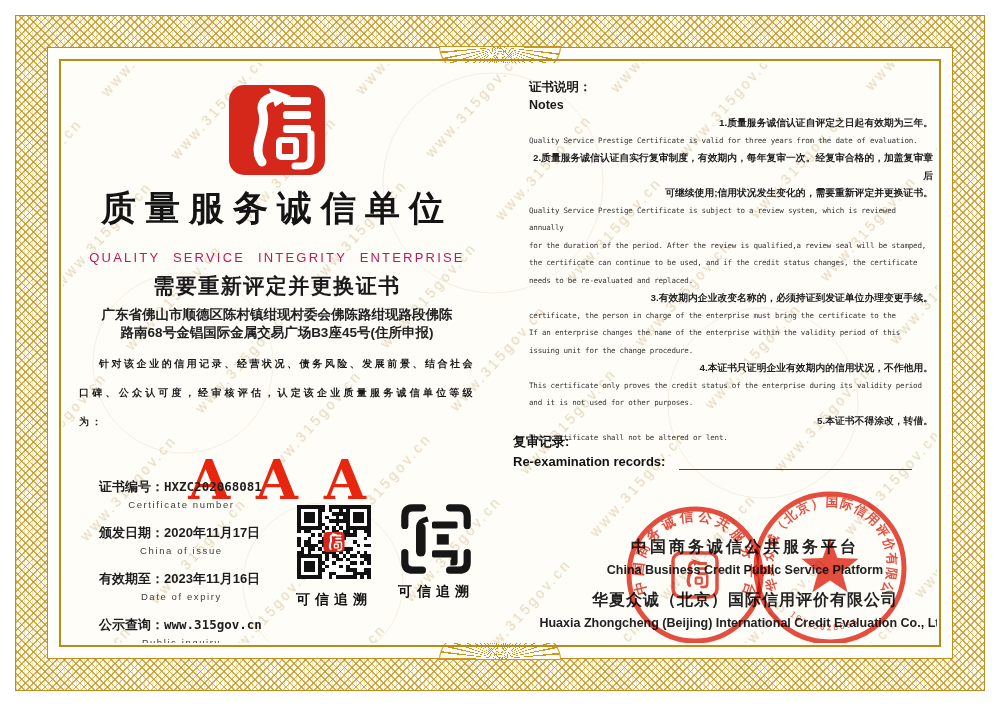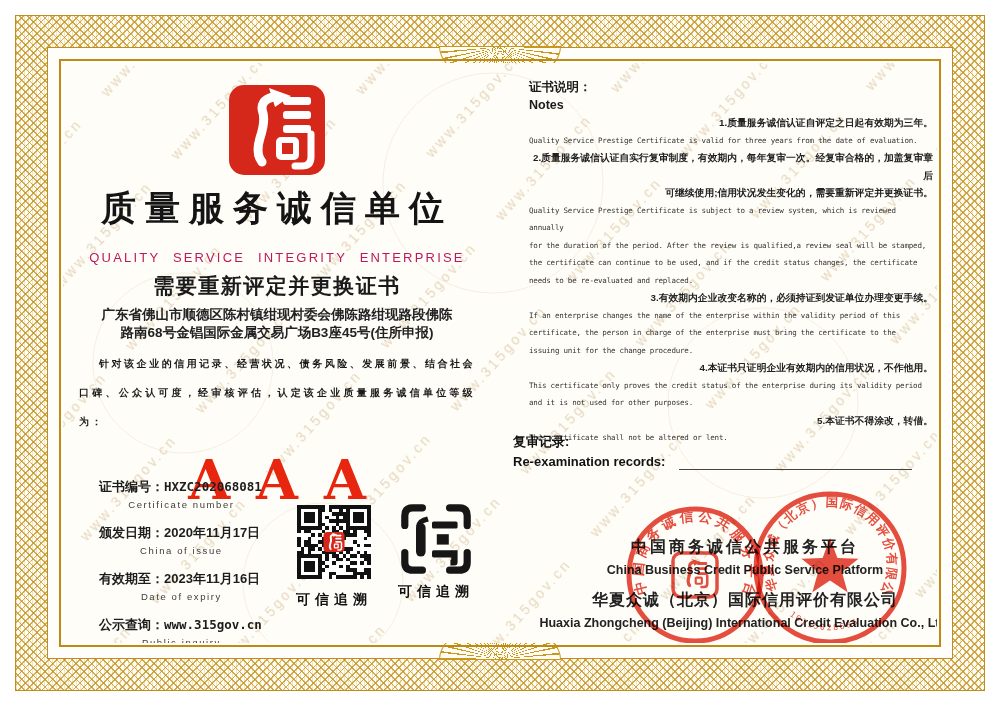--- a/index.html
+++ b/index.html
@@ -623,22 +623,22 @@
       <div class="notes-heading">Notes</div>
       <div class="note-zh">1.质量服务诚信认证自评定之日起有效期为三年。</div>
       <div class="note-en">Quality Service Prestige Certificate is valid for three years from the date of evaluation.</div>
       <div class="note-zh">2.质量服务诚信认证自实行复审制度，有效期内，每年复审一次。经复审合格的，加盖复审章后</div>
       <div class="note-zh">可继续使用;信用状况发生变化的，需要重新评定并更换证书。</div>
       <div class="note-en">Quality Service Prestige Certificate is subject to a review system, which is reviewed annually</div>
       <div class="note-en">for the duration of the period. After the review is qualified,a review seal will be stamped,</div>
       <div class="note-en">the certificate can continue to be used, and if the credit status changes, the certificate</div>
       <div class="note-en">needs to be re-evaluated and replaced.</div>
       <div class="note-zh">3.有效期内企业改变名称的，必须持证到发证单位办理变更手续。</div>
+      <div class="note-en">certificate, the person in charge of the enterprise must bring the certificate to the</div>
       <div class="note-en">If an enterprise changes the name of the enterprise within the validity period of this</div>
-      <div class="note-en">certificate, the person in charge of the enterprise must bring the certificate to the</div>
       <div class="note-en">issuing unit for the change procedure.</div>
       <div class="note-zh">4.本证书只证明企业有效期内的信用状况，不作他用。</div>
       <div class="note-en">This certificate only proves the credit status of the enterprise during its validity period</div>
       <div class="note-en">and it is not used for other purposes.</div>
       <div class="note-zh">5.本证书不得涂改，转借。</div>
       <div class="note-en">This certificate shall not be altered or lent.</div>
     </div>
 
     <div class="reexam">
       <div class="reexam-zh">复审记录:</div>

